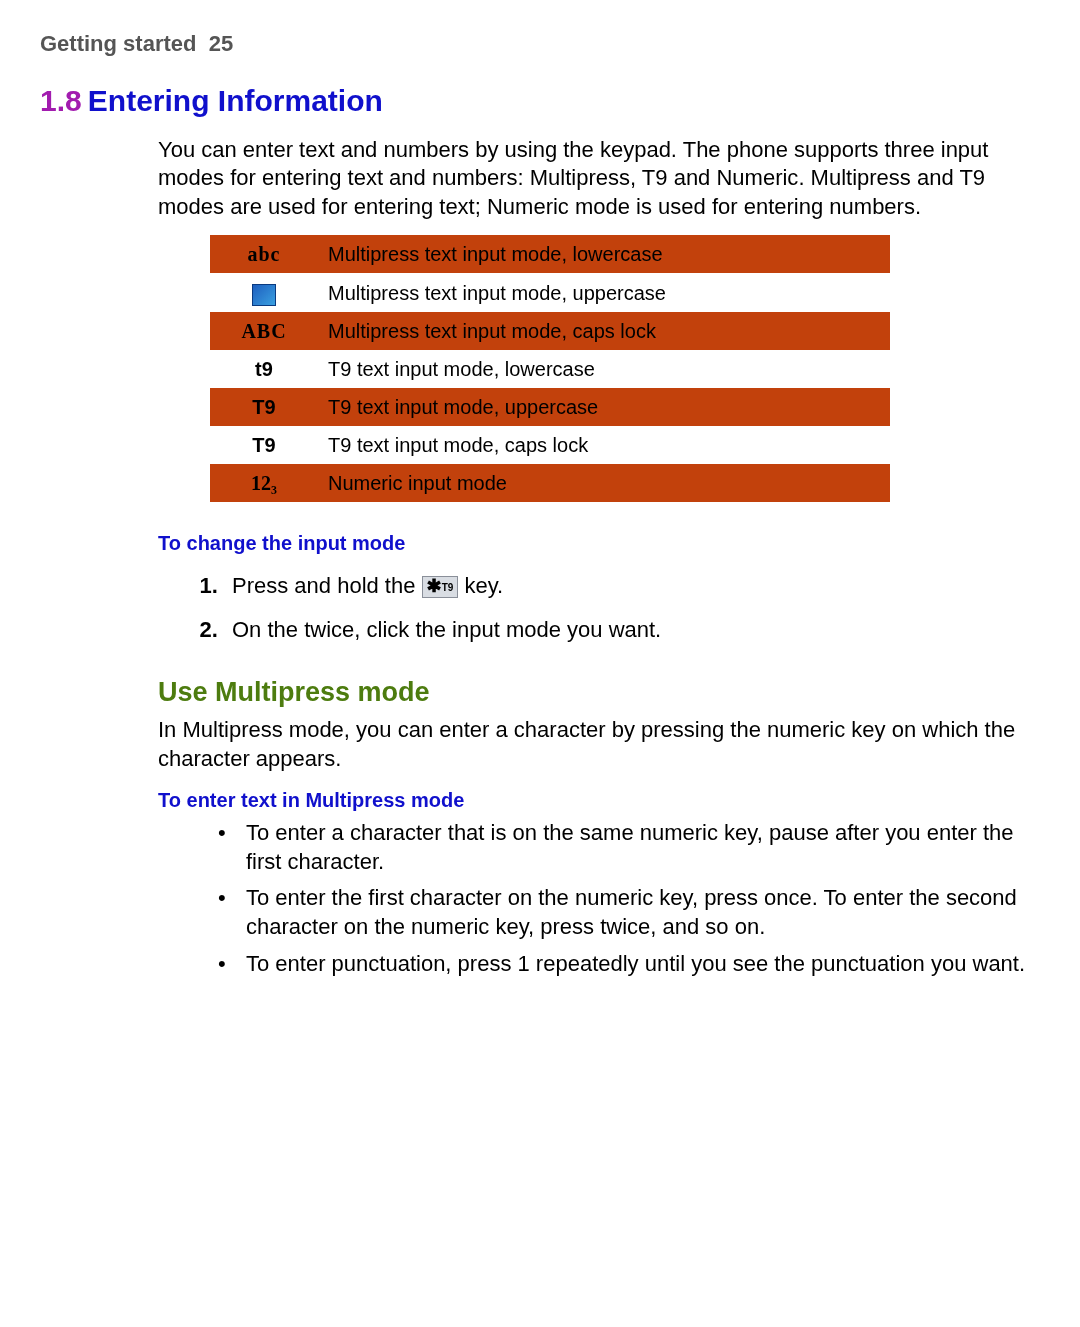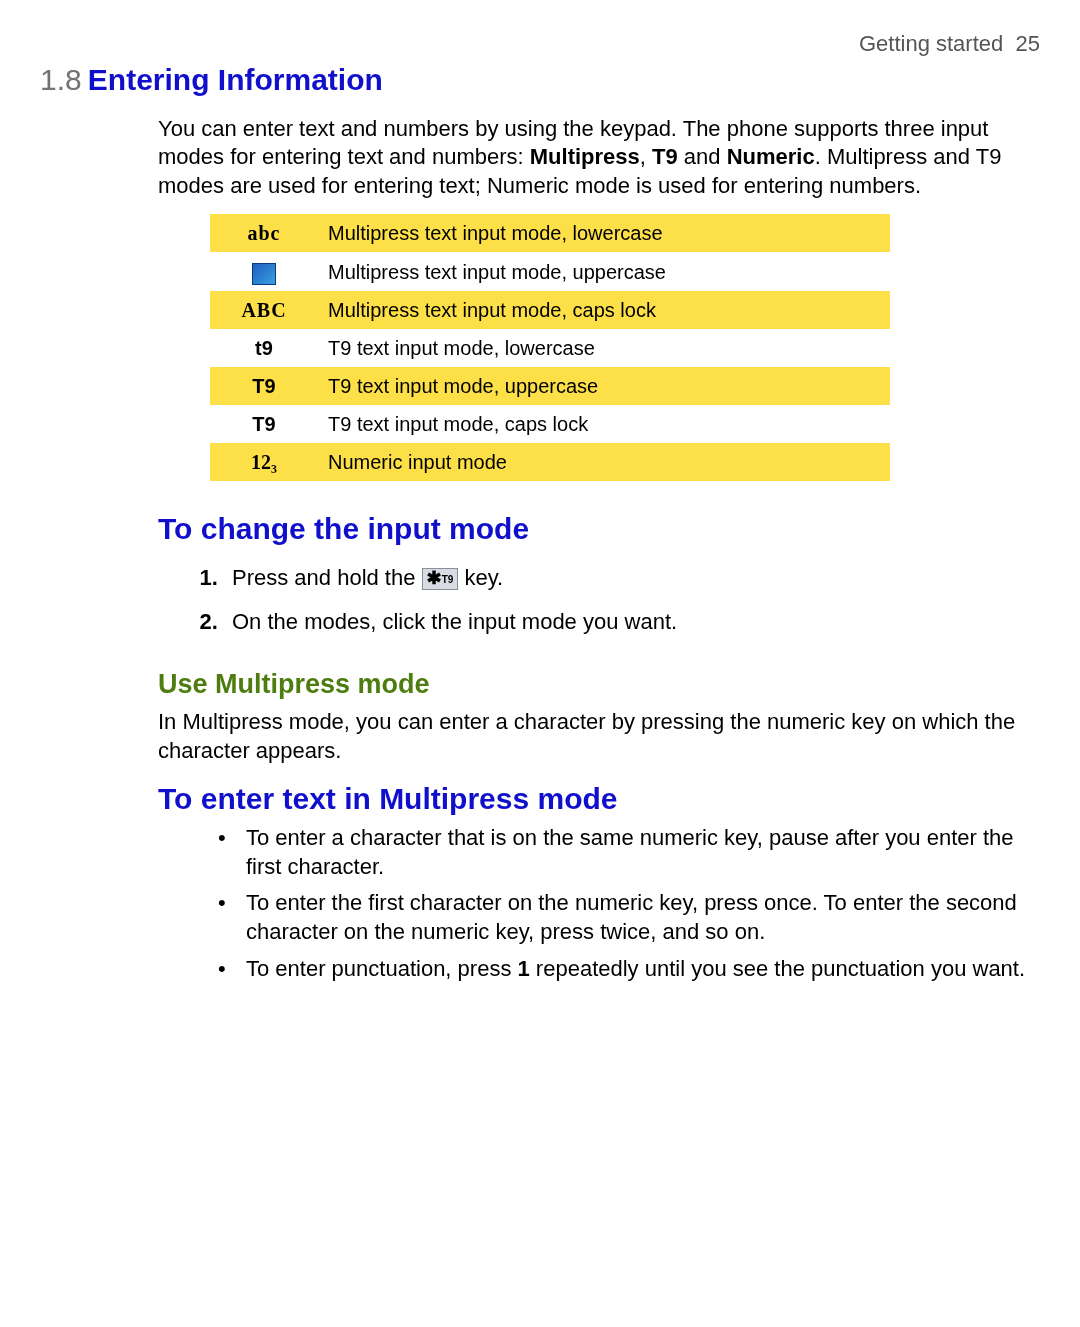--- a/index.html
+++ b/index.html
@@ -7,53 +7,53 @@
     padding: 30px 40px 60px 40px;
     font-family: Arial, Helvetica, sans-serif;
     font-size: 22px;
     color: #000;
     width: 1080px;
     box-sizing: border-box;
     background: #fff;
     line-height: 1.3;
   }
   .page-header {
-    text-align: right;
     color: #555;
     font-size: 22px;
-    margin-bottom: 1px;
+    margin-bottom: 22px;
+    font-weight: bold;
   }
   .section-number {
-    color: #737373;
-    font-weight: normal;
+    color: #a21caf;
+    font-weight: bold;
     font-size: 30px;
   }
   .section-title {
     color: #1010cc;
     font-weight: bold;
     font-size: 30px;
   }
   .h1-row { margin-bottom: 16px; }
   .body-indent { margin-left: 118px; }
   .para { margin-bottom: 14px; }
-  .bold { font-weight: bold; }
+  .bold { font-weight: normal; }
   .mode-table {
     margin-left: 170px;
     margin-top: 10px;
     margin-bottom: 28px;
     width: 680px;
     border-collapse: collapse;
     font-size: 20px;
   }
   .mode-table td {
     padding: 6px 10px 6px 14px;
     vertical-align: middle;
   }
   .mode-table tr.shade td {
-    background: #fde047;
+    background: #c2410c;
   }
   .mode-table td.icon-cell {
     width: 80px;
     text-align: center;
     font-family: "Times New Roman", serif;
     font-weight: bold;
     font-size: 20px;
   }
   .icon-abc-lower { font-family: "Times New Roman", serif; font-weight: bold; letter-spacing: 1px; }
   .icon-abc-caps  { font-family: "Times New Roman", serif; font-weight: bold; letter-spacing: 1px; }
@@ -61,21 +61,21 @@
   .icon-square {
     display: inline-block;
     width: 22px; height: 20px;
     background: linear-gradient(135deg, #1e5fbf 0%, #3aa0e0 100%);
     border: 1px solid #0a3a80;
     vertical-align: middle;
   }
   .subhead-small {
     color: #1010cc;
     font-weight: bold;
-    font-size: 30px;
+    font-size: 20px;
     margin-top: 6px;
     margin-bottom: 6px;
   }
   .subhead-large {
     color: #4d7c0f;
     font-weight: bold;
     font-size: 27px;
     margin-top: 30px;
     margin-bottom: 6px;
   }
@@ -174,21 +174,21 @@
   </table>
 
 <div class="body-indent">
 
   <div class="subhead-small">To change the input mode</div>
 
   <ol class="steps">
     <li>
       <span>Press and hold the </span><span class="star-key"><span class="star">✱</span><span class="t9">T9</span></span><span> key.</span>
     </li>
-    <li>On the modes, click the input mode you want.</li>
+    <li>On the twice, click the input mode you want.</li>
   </ol>
 
   <div class="subhead-large">Use Multipress mode</div>
 
   <div class="para">In Multipress mode, you can enter a character by pressing the numeric key on which the character appears.</div>
 
   <div class="subhead-small">To enter text in Multipress mode</div>
 
   <ul class="bullets">
     <li>To enter a character that is on the same numeric key, pause after you enter the first character.</li>

